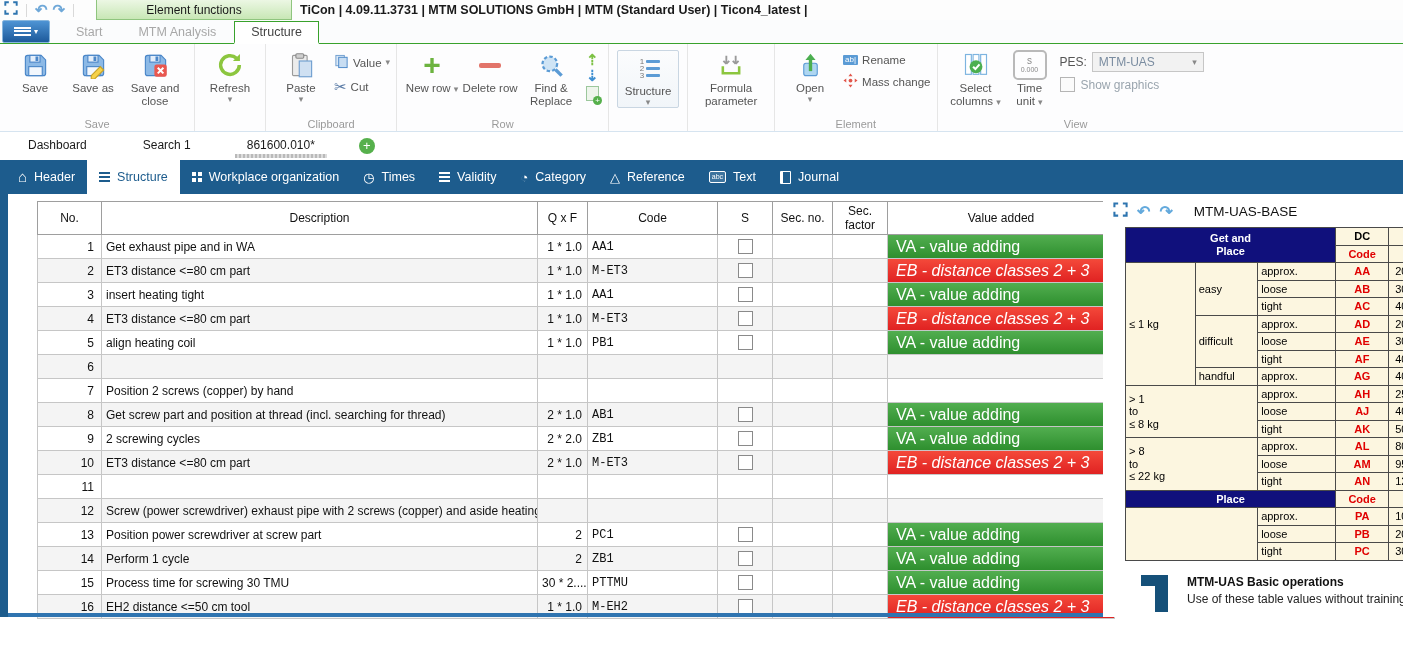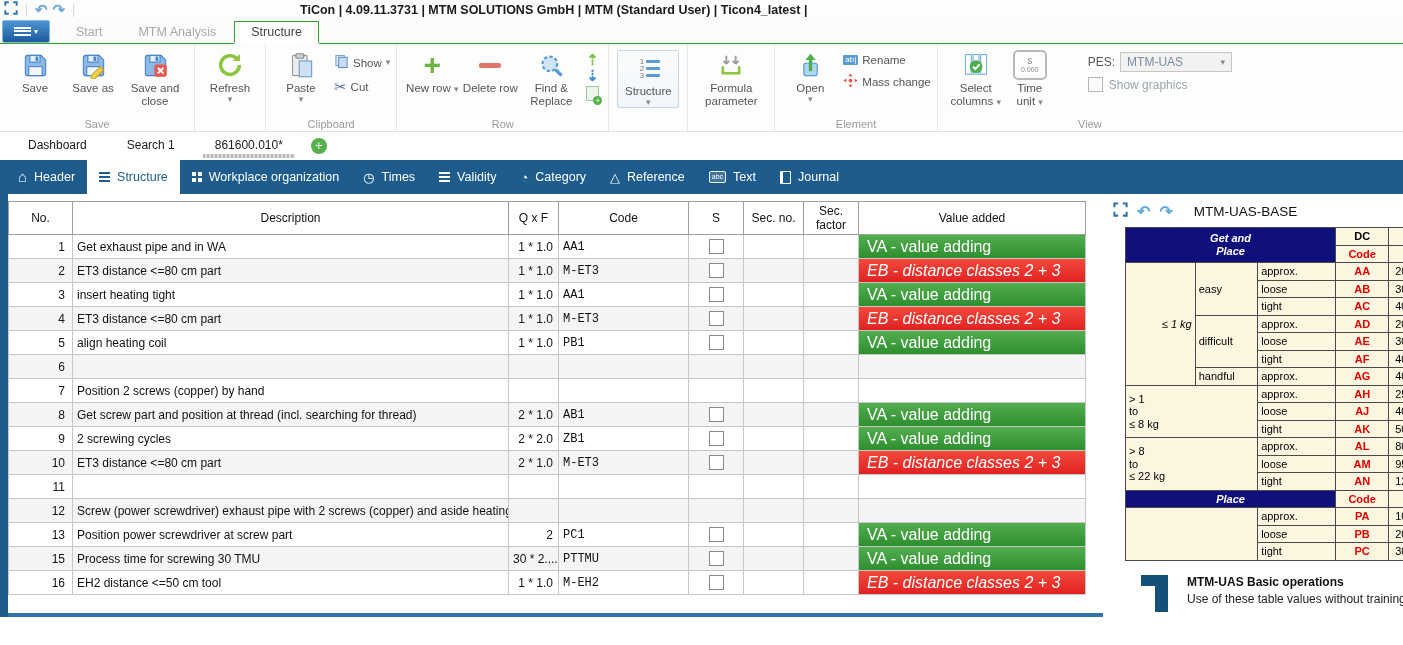--- a/index.html
+++ b/index.html
@@ -33,28 +33,28 @@
   .smallbtn{display:flex;align-items:center;gap:4px;font-size:11.5px;color:#555;white-space:nowrap;}
   .rib-box{border:1px solid #c9d6e2;border-radius:2px;background:linear-gradient(180deg,#fbfcfd,#f1f5f9);margin:2px 2px 10px 2px;display:flex;}
   .struct-icon{display:grid;grid-template-columns:8px 14px;grid-auto-rows:7px;align-items:center;column-gap:2px;}
   .struct-icon span{font-size:8px;color:#777;text-align:right;line-height:7px;}
   .struct-icon i{display:block;height:3px;background:#5b9bd5;border-radius:1px;}
   .tiny-icons{display:flex;flex-direction:column;gap:4px;padding:6px 3px 0 3px;}
   .rename-ic{background:#5b9bd5;color:#fff;font-size:8px;padding:1px 2px;border-radius:1px;line-height:8px;}
   .timeunit-ic{width:30px;height:26px;border:2px solid #b9b9b9;border-radius:5px;display:flex;flex-direction:column;align-items:center;justify-content:center;color:#8a8a8a;}
   .timeunit-ic .tu-s{font-size:10px;line-height:10px;}
   .timeunit-ic .tu-v{font-size:7px;line-height:8px;}
-  .pescol{display:flex;flex-direction:column;gap:5px;padding:4px 4px 0 8px;margin-left:28px;}
+  .pescol{display:flex;flex-direction:column;gap:5px;padding:4px 4px 0 8px;}
   .pesrow{display:flex;align-items:center;gap:5px;font-size:12px;color:#555;}
   .pes-select{width:112px;height:20px;background:#f2f2f2;border:1px solid #c6c6c6;display:flex;align-items:center;justify-content:space-between;padding:0 6px;box-sizing:border-box;color:#7a8ca0;font-size:12px;}
   .chkrow{display:flex;align-items:center;gap:6px;font-size:12px;color:#9aa5ae;}
   .chk{width:13px;height:13px;border:1px solid #b5b5b5;background:#fbfbfb;display:inline-block;}
 
   
-  .doctabs{height:28px;background:#fff;display:flex;align-items:center;padding-left:10px;gap:4px;}
+  .doctabs{height:28px;background:#fff;display:flex;align-items:center;padding-left:10px;gap:20px;}
   .dtab{position:relative;padding:4px 18px 6px 18px;font-size:12px;color:#1a1a1a;}
   .dtab.active:after{content:"";position:absolute;left:6px;right:6px;bottom:0;height:4px;background:repeating-linear-gradient(90deg,#b9b9b9 0 2px,#dcdcdc 2px 4px);}
   .addtab{width:16px;height:16px;border-radius:50%;background:#56b04c;color:#fff;font-size:13px;line-height:15px;text-align:center;margin-left:6px;}
 
   
   .bluebar{height:29px;background:#1d5c8d;display:flex;align-items:center;padding-left:10px;gap:8px;}
   .grid-ic{width:4px;height:4px;background:#cfe0ee;box-shadow:6px 0 #cfe0ee,0 6px #cfe0ee,6px 6px #cfe0ee;margin-right:8px;margin-bottom:6px;}
   .bluebar-title{color:#fff;font-size:14.5px;}
 
   
@@ -65,21 +65,21 @@
   .vic-home{font-size:15px;line-height:14px;}
   .vic-bars{width:11px;height:2.5px;background:currentColor;box-shadow:0 4px currentColor,0 8px currentColor;margin-bottom:8px;}
   .vic-grid{width:4px;height:4px;background:currentColor;box-shadow:6px 0 currentColor,0 6px currentColor,6px 6px currentColor;margin-right:6px;margin-bottom:6px;}
   .vic-glyph{font-size:13px;line-height:13px;}
   .vic-abc{border:1px solid currentColor;border-radius:2px;font-size:7px;line-height:8px;padding:1px 2px;background:rgba(255,255,255,.15);}
   .vic-book{width:11px;height:13px;border:1.5px solid currentColor;border-left:3.5px solid currentColor;border-radius:1px;box-sizing:border-box;}
 
   
   .content{position:relative;height:423px;display:flex;}
   .leftstrip{width:8px;background:#1d5c8d;}
-  .tablewrap{position:relative;width:1095px;padding-top:7px;box-sizing:border-box;background:#fff;}
+  .tablewrap{position:relative;width:1095px;padding-top:7px;box-sizing:border-box;background:#fff;padding-left:29px;}
   table.ws{border-collapse:collapse;table-layout:fixed;width:1077px;font-size:12px;color:#111;}
   table.ws th{border:1px solid #9e9e9e;font-weight:normal;text-align:center;background:#fff;height:32px;padding:0 2px;line-height:14px;}
   table.ws td{border:1px solid #c6c6c6;height:23px;padding:0 4px;white-space:nowrap;overflow:hidden;}
   table.ws tr:nth-child(even) td{background:#f4f4f4;}
   table.ws tr:nth-child(odd) td{background:#fff;}
   .c-no{text-align:right;padding-right:7px!important;}
   .c-qxf{text-align:right;padding-right:5px!important;}
   .c-code{font-family:"Liberation Mono","DejaVu Sans Mono",monospace;font-size:12px;margin-left:24px;}
   .c-s{text-align:center;}
   .cb{width:13px;height:13px;border:1px solid #8a8a8a;background:#fff;display:inline-block;vertical-align:middle;}
@@ -89,25 +89,25 @@
   .vab.red{background:linear-gradient(180deg,#f4493a,#e02222);font-style:italic;}
   .bottomstrip{position:absolute;left:0;bottom:0;width:1095px;height:4px;background:#2f74b0;}
 
   
   .rightpanel{flex:1;position:relative;overflow:hidden;background:#fff;}
   .rp-toolbar{display:flex;align-items:center;gap:9px;margin:8px 0 6px 10px;}
   .rp-toolbar .arrow{color:#63a9dc;font-size:16px;line-height:15px;font-weight:bold;}
   .rp-title{margin-left:12px;font-size:13.5px;color:#111;}
   table.uas{border-collapse:collapse;margin-left:22px;font-size:11px;color:#000;table-layout:fixed;width:310px;}
   table.uas td{border:1px solid #4a4a4a;background:#fcf6e0;height:16.5px;padding:0 3px;overflow:hidden;white-space:nowrap;}
-  .u-navy2,.u-navy{background:#10107c!important;color:#fff;font-weight:bold;text-align:center;font-style:italic;}
+  .u-navy2,.u-navy{background:#10107c!important;color:#fff;font-weight:bold;text-align:center;}
   .u-navy2{white-space:pre-line!important;line-height:13px;}
   .u-dc{font-weight:bold;text-align:center;}
   .u-redlbl,.u-redval,.u-code{color:#e00000;font-weight:bold;text-align:center;}
-  .u-wt{text-align:right;font-style:italic;}
+  .u-wt{text-align:left;}
   .u-wtml{text-align:left;white-space:pre-line!important;line-height:12.5px;}
   .u-case,.u-fit{text-align:left;}
   .u-val{text-align:left;padding-left:6px!important;}
   .rp-footer{display:flex;gap:12px;margin:14px 0 0 26px;}
   .mtm-logo{width:46px;flex:0 0 46px;}
   .mtm-bracket{width:14px;height:26px;border-top:11px solid #155079;border-right:13px solid #155079;margin-left:12px;}
   .mtm-word{font-weight:bold;color:#155079;font-size:15px;letter-spacing:1px;margin-top:3px;}
   .rp-note-title{font-size:12px;font-weight:bold;color:#111;white-space:nowrap;}
   .rp-note-text{font-size:12px;color:#222;white-space:nowrap;margin-top:3px;}
 
@@ -130,20 +130,21 @@
       <span>
         <svg width="14" height="14" viewBox="0 0 16 16">
             <path d="M1.5 5.5v-4h4M14.5 5.5v-4h-4M1.5 10.5v4h4M14.5 10.5v4h-4" fill="none" stroke="#2e75b0" stroke-width="2.2"></path>
           </svg>
       </span>
       <span class="sep"></span>
       <span class="arrow">↶</span>
       <span class="arrow">↷</span>
       <span class="sep"></span>
     </div>
+    <div class="ctx-tab">Element functions</div>
     <div class="win-title">TiCon | 4.09.11.3731 | MTM SOLUTIONS GmbH | MTM (Standard User) | Ticon4_latest |</div>
   </div>
 
   <div class="ribbontabs">
     <div class="menu-btn">
       <span class="menu-bars"></span>
       <span class="menu-caret">▾</span>
     </div>
     <div class="rtab">Start</div>
     <div class="rtab">MTM Analysis</div>
@@ -217,21 +218,21 @@
         <span class="caret">▾</span>
       </div>
       <div class="smallcol">
         <div class="smallbtn">
           <span>
             <svg width="15" height="15" viewBox="0 0 16 16">
                 <rect x="2" y="1.5" width="9" height="11" fill="#dbe9f7" stroke="#6f9ecf"></rect>
                 <rect x="5" y="3.5" width="9" height="11" fill="#c8ddf2" stroke="#4a86c8"></rect>
               </svg>
           </span>
-          <span>Show</span>
+          <span>Value</span>
           <span class="caret">▾</span>
         </div>
         <div class="smallbtn">
           <span class="ic-cut">✂</span>
           <span>Cut</span>
         </div>
       </div>
       <div class="rgroup-label">Clipboard</div>
     </div>
 
@@ -589,20 +590,32 @@
               <td class="c-qxf">2</td>
               <td class="c-code">PC1</td>
               <td class="c-s"><span class="cb"></span></td>
               <td class="c-secno"></td>
               <td class="c-secf"></td>
               <td class="c-va">
                 <div class="vab green">VA - value adding</div>
               </td>
             </tr>
             <tr>
+              <td class="c-no">14</td>
+              <td class="c-desc">Perform 1 cycle</td>
+              <td class="c-qxf">2</td>
+              <td class="c-code">ZB1</td>
+              <td class="c-s"><span class="cb"></span></td>
+              <td class="c-secno"></td>
+              <td class="c-secf"></td>
+              <td class="c-va">
+                <div class="vab green">VA - value adding</div>
+              </td>
+            </tr>
+            <tr>
               <td class="c-no">15</td>
               <td class="c-desc">Process time for screwing 30 TMU</td>
               <td class="c-qxf">30 * 2....</td>
               <td class="c-code">PTTMU</td>
               <td class="c-s"><span class="cb"></span></td>
               <td class="c-secno"></td>
               <td class="c-secf"></td>
               <td class="c-va">
                 <div class="vab green">VA - value adding</div>
               </td>

